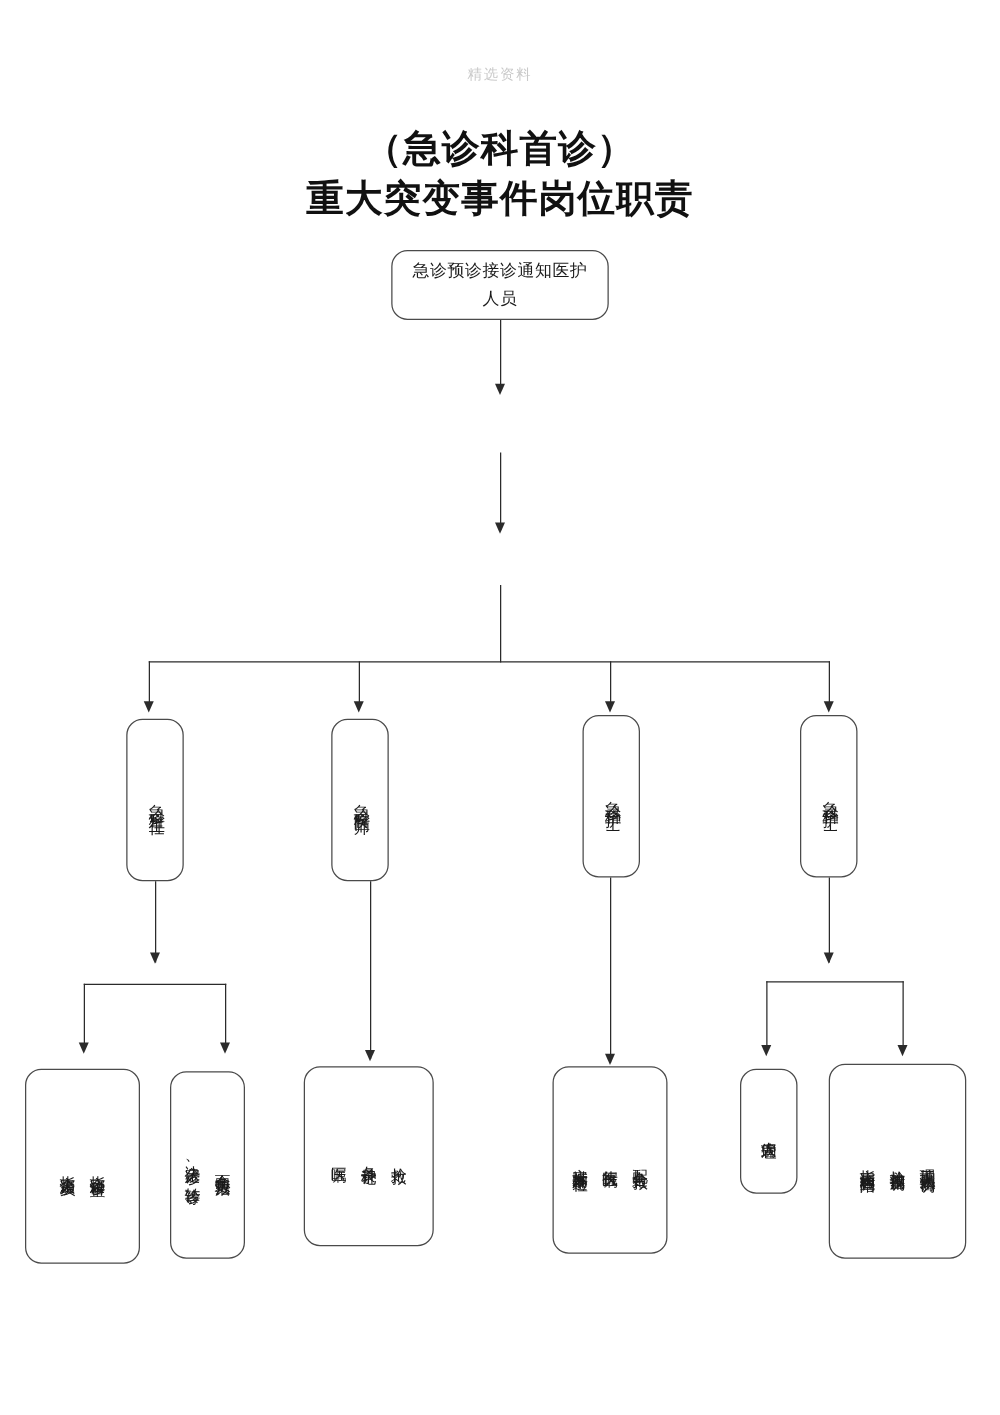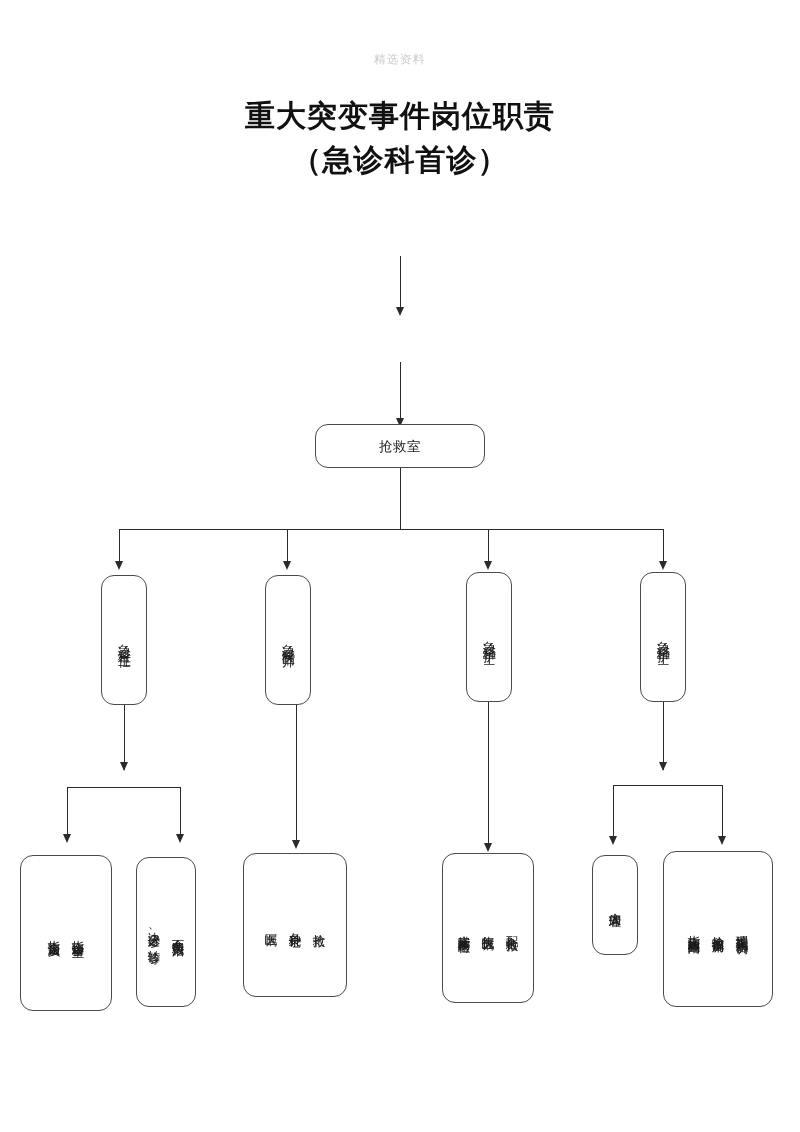--- a/index.html
+++ b/index.html
@@ -114,35 +114,35 @@
   }
 </style>
 </head>
 <body>
 
 <div class="page">
 
   <div class="watermark top">精选资料</div>
 
   <div class="title-block">
+    <div class="title-line l2">（急诊科首诊）</div>
     <div class="title-line l1">重大突变事件岗位职责</div>
-    <div class="title-line l2">（急诊科首诊）</div>
-  </div>
-
+  </div>
+
+  <div class="node" style="left:313px; top:200px; width:174px; height:56px;">
+    <div class="node-text">急诊预诊接诊通知医护人员</div>
+  </div>
 
   <div class="conn vline" style="left:399.5px; top:256px; height:56px;"></div>
   <div class="arrowhead" style="left:395.5px; top:307px;"></div>
 
 
   <div class="conn vline" style="left:399.5px; top:362px; height:62px;"></div>
   <div class="arrowhead" style="left:395.5px; top:418px;"></div>
 
-  <div class="node" style="left:315px; top:424px; width:170px; height:44px;">
-    <div class="node-text">抢救室</div>
-  </div>
 
   <div class="conn vline" style="left:399.5px; top:468px; height:62px;"></div>
   <div class="conn hline" style="left:119px; top:529px; width:545px;"></div>
 
   <div class="conn vline" style="left:119px; top:529px; height:38px;"></div>
   <div class="arrowhead" style="left:115px; top:561px;"></div>
 
   <div class="conn vline" style="left:287px; top:529px; height:38px;"></div>
   <div class="arrowhead" style="left:283px; top:561px;"></div>
 

